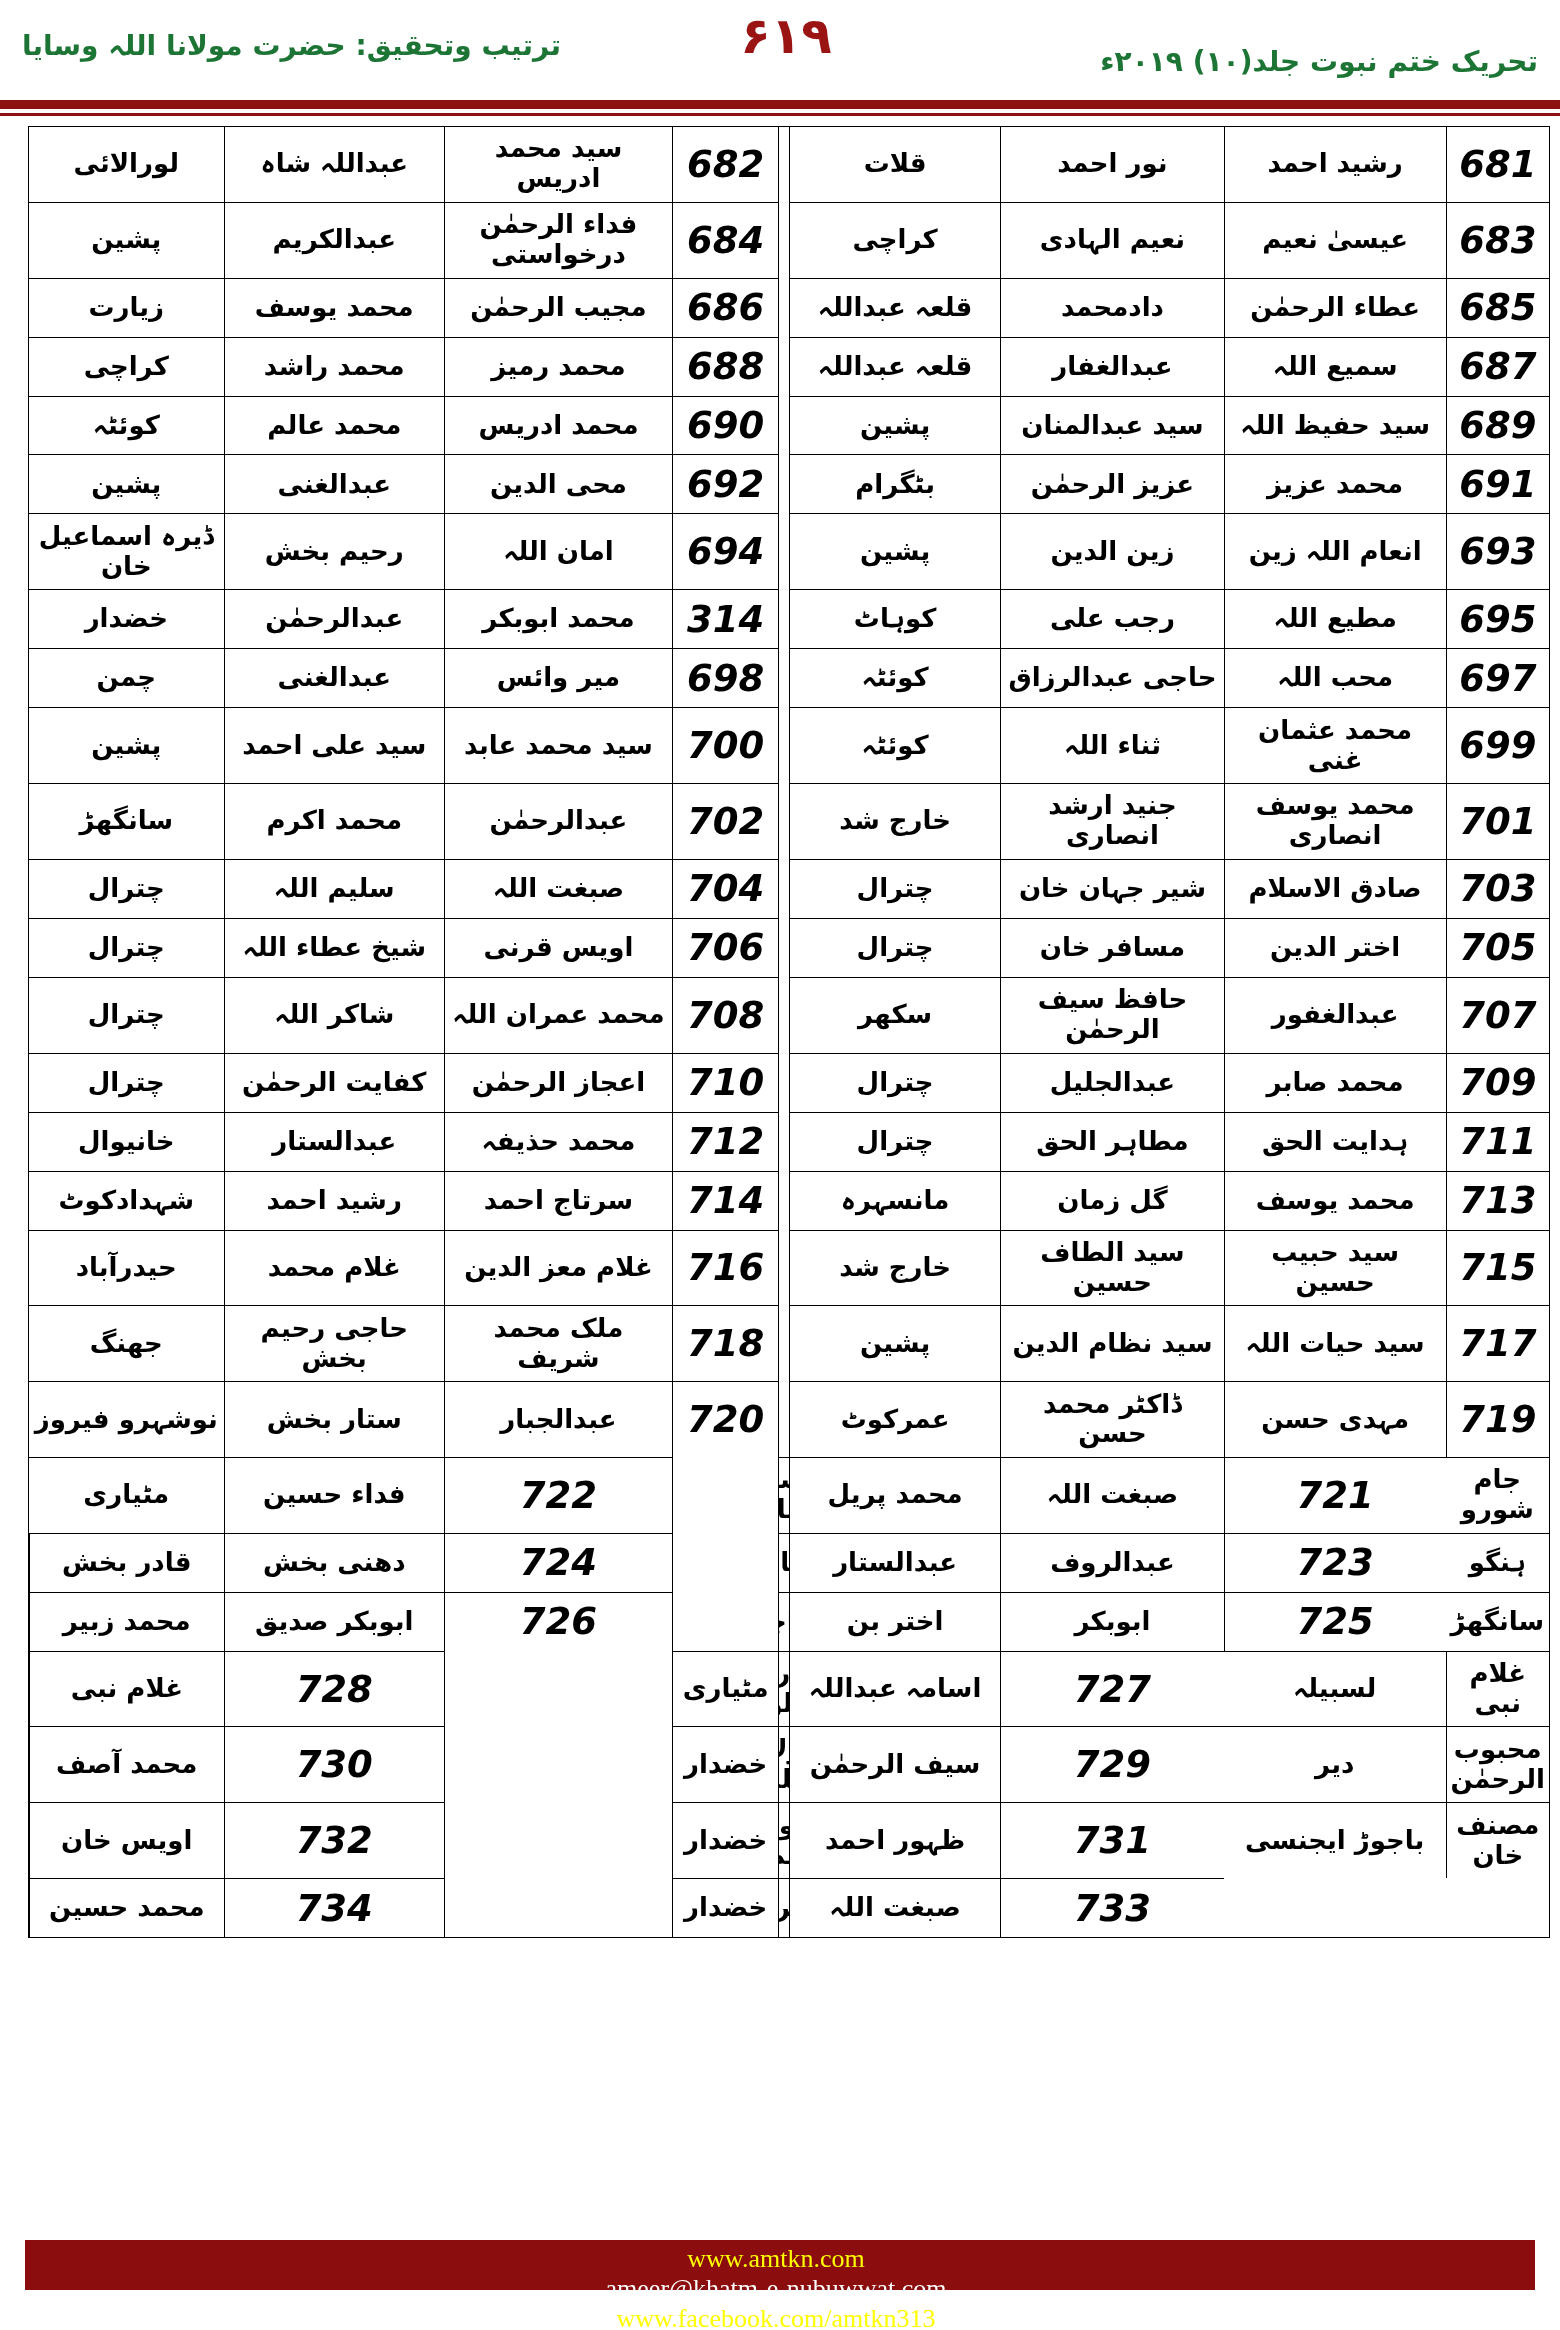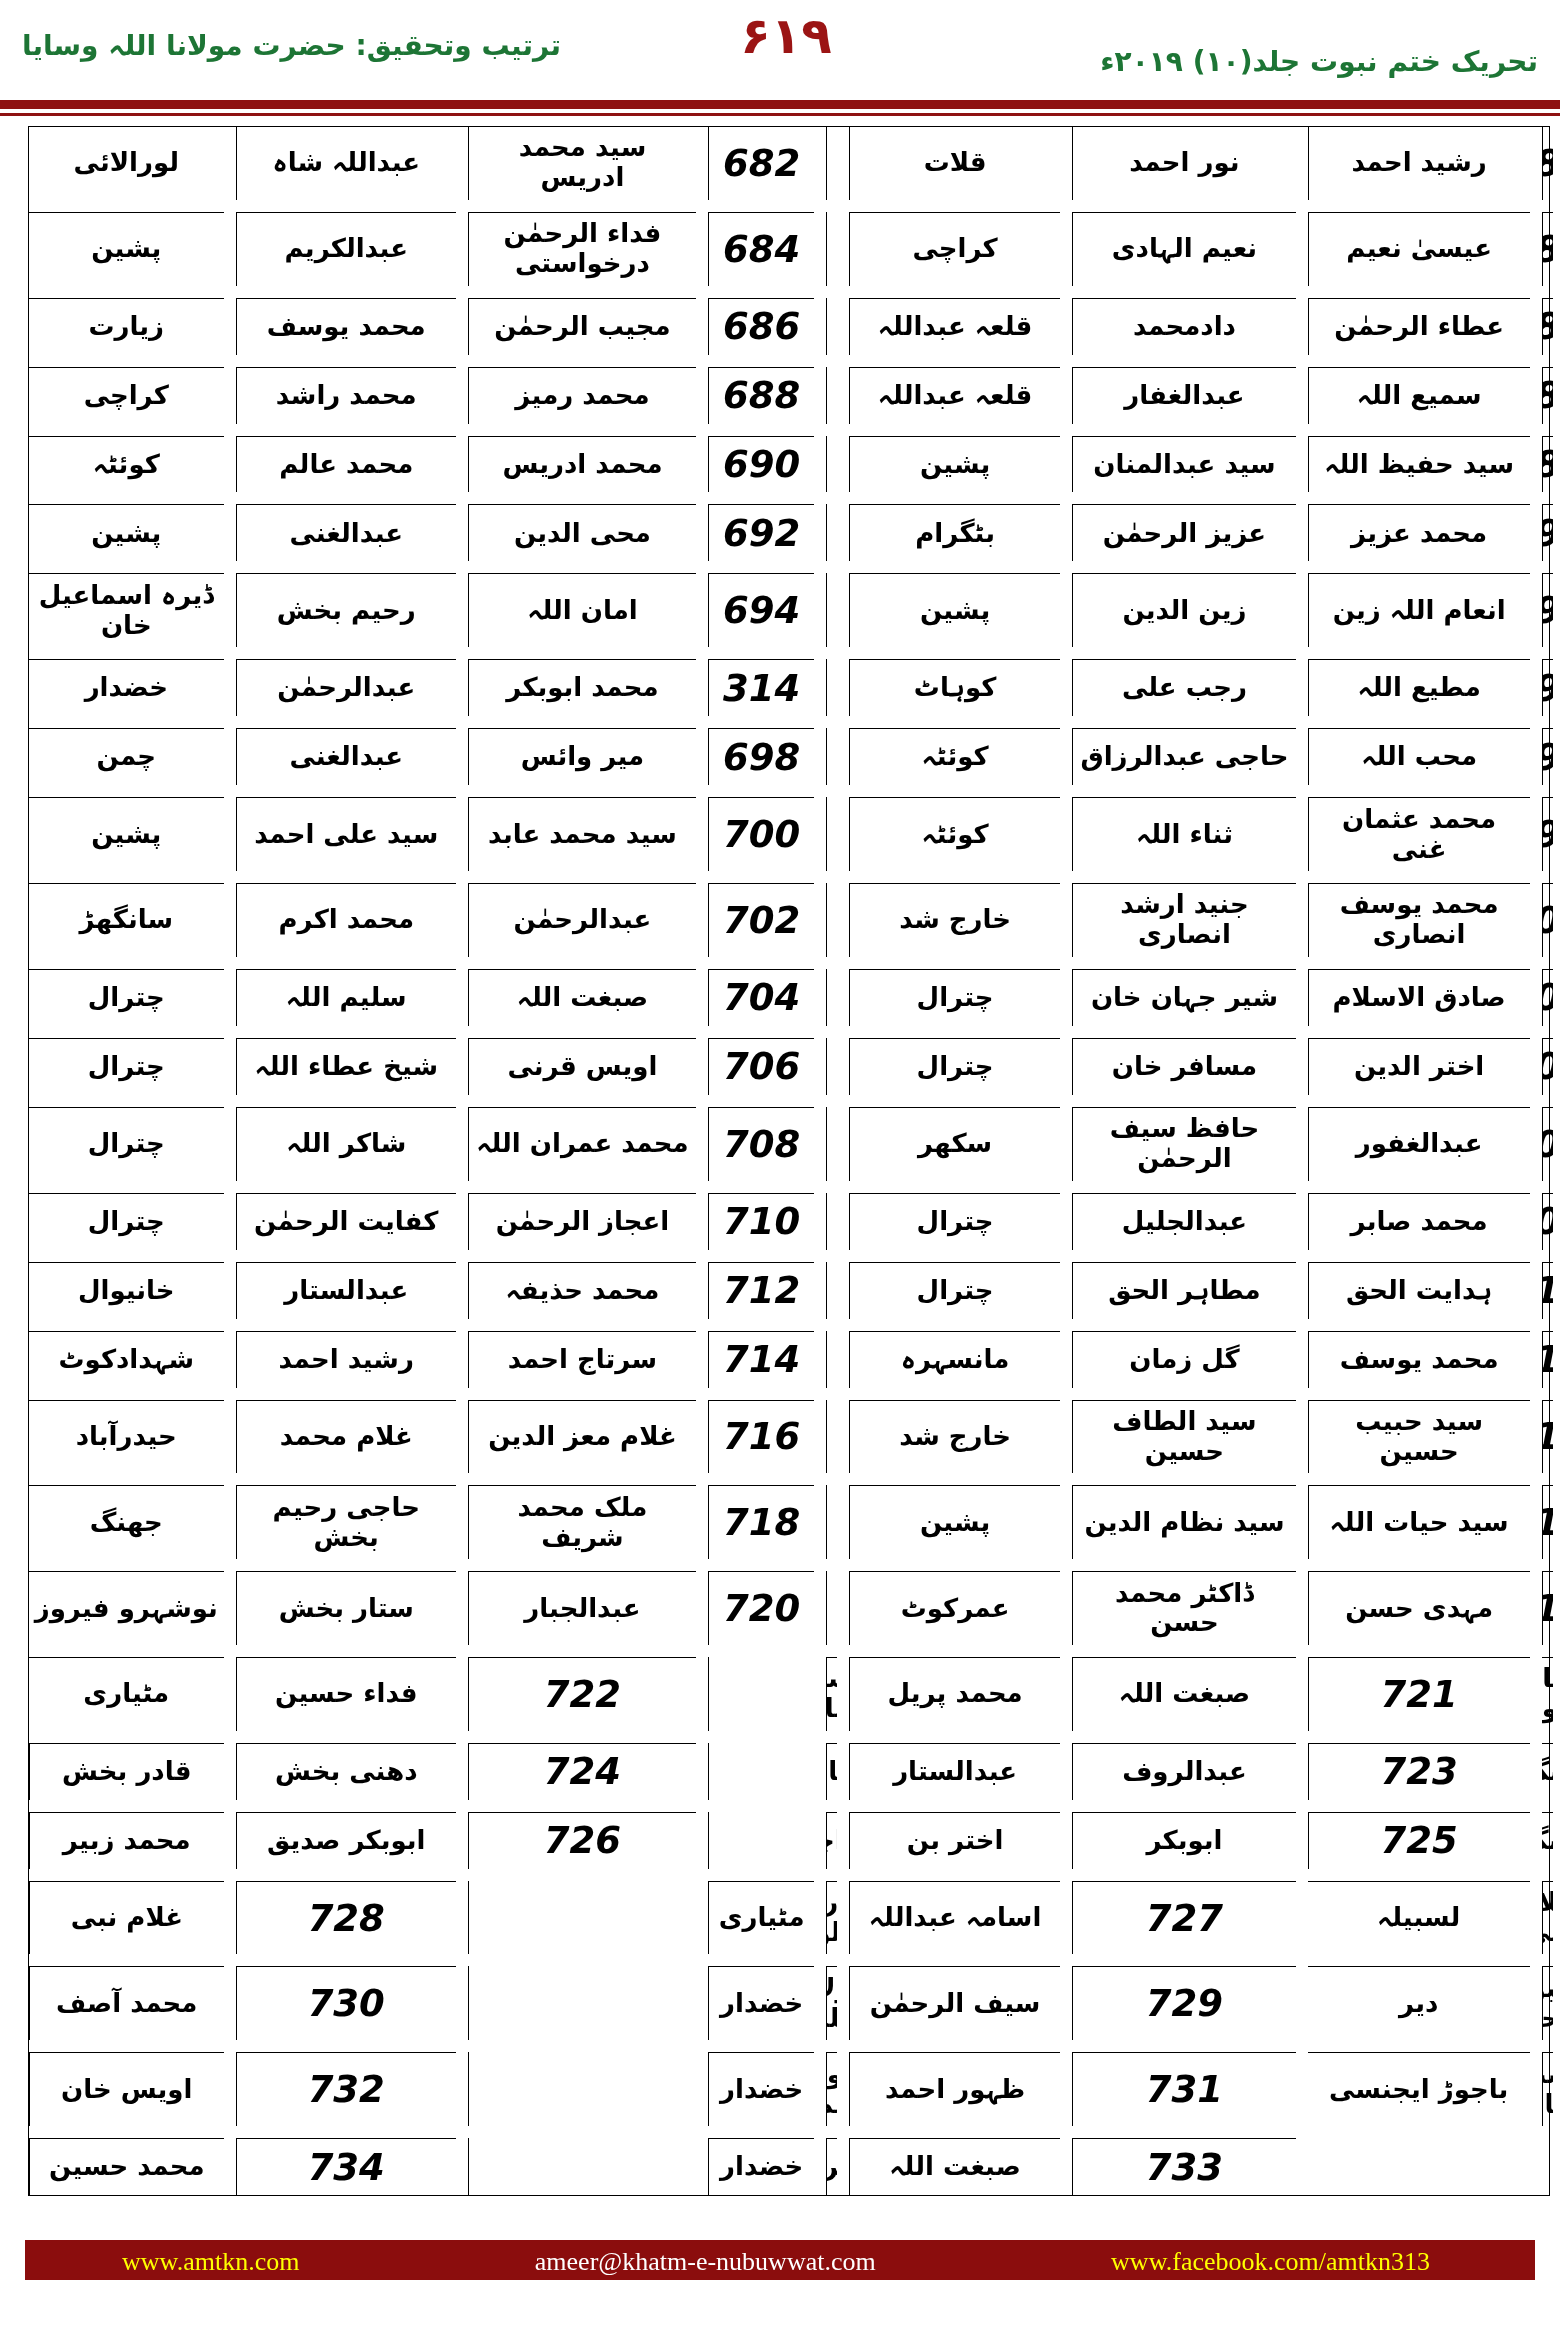--- a/index.html
+++ b/index.html
@@ -27,26 +27,25 @@
     position:absolute;top:6.7px;left:0;right:0;
     text-align:center;
     font-size:50px;font-weight:bold;
     direction:rtl;
   }
   .rule-thick{position:absolute;top:100px;left:0;width:100%;height:9.2px;}
   .rule-thin{position:absolute;top:113px;left:0;width:100%;height:3.4px;}
   
   .grid{
     position:absolute;top:126px;left:28px;
-    width:1522px;height:2070px;
+    width:1522px;height:1812px;
     display:grid;
     grid-template-columns:12.8% 14.5% 15% 7% 0.7% 13.9% 14.7% 14.6% auto;
     border:1.7px solid #000;
     box-sizing:border-box;
-    gap:12px;
   }
   .cell{
     display:flex;align-items:center;justify-content:center;
     border-left:1.7px solid #000;
     border-top:1.7px solid #000;
     padding:0 5px;
     box-sizing:border-box;
     overflow:hidden;
   }
   .cell.first-col{border-left:none;}
@@ -63,27 +62,28 @@
   }
   .num{
     font-weight:bold;
     font-style:italic;
     font-size:37px;
     color:#000;
     font-family:"DejaVu Sans", sans-serif;
   }
   
   .footer-bar{
-    position:absolute;left:25px;right:25px;top:2240px;height:40px;
+    position:absolute;left:25px;right:25px;top:2240px;height:50px;
     display:flex;align-items:center;justify-content:space-between;
     padding:4px 105px 0 97px;
     box-sizing:border-box;
     font-family:"Liberation Serif", serif;
     font-size:26px;
     white-space:nowrap;
+    flex-direction:column;
   }
 </style>
 </head>
 <body>
 
 <div class="page">
 
   <div class="hdr-right" style="color: rgb(29, 117, 53); margin-top: 20px;">تحریک ختم نبوت جلد(۱۰) ۲۰۱۹ء</div>
   <div class="hdr-page" style="color: rgb(155, 20, 20); padding-left: 12px;">۶۱۹</div>
   <div class="hdr-left" style="color: rgb(29, 117, 53);">ترتیب وتحقیق: حضرت مولانا اللہ وسایا</div>

